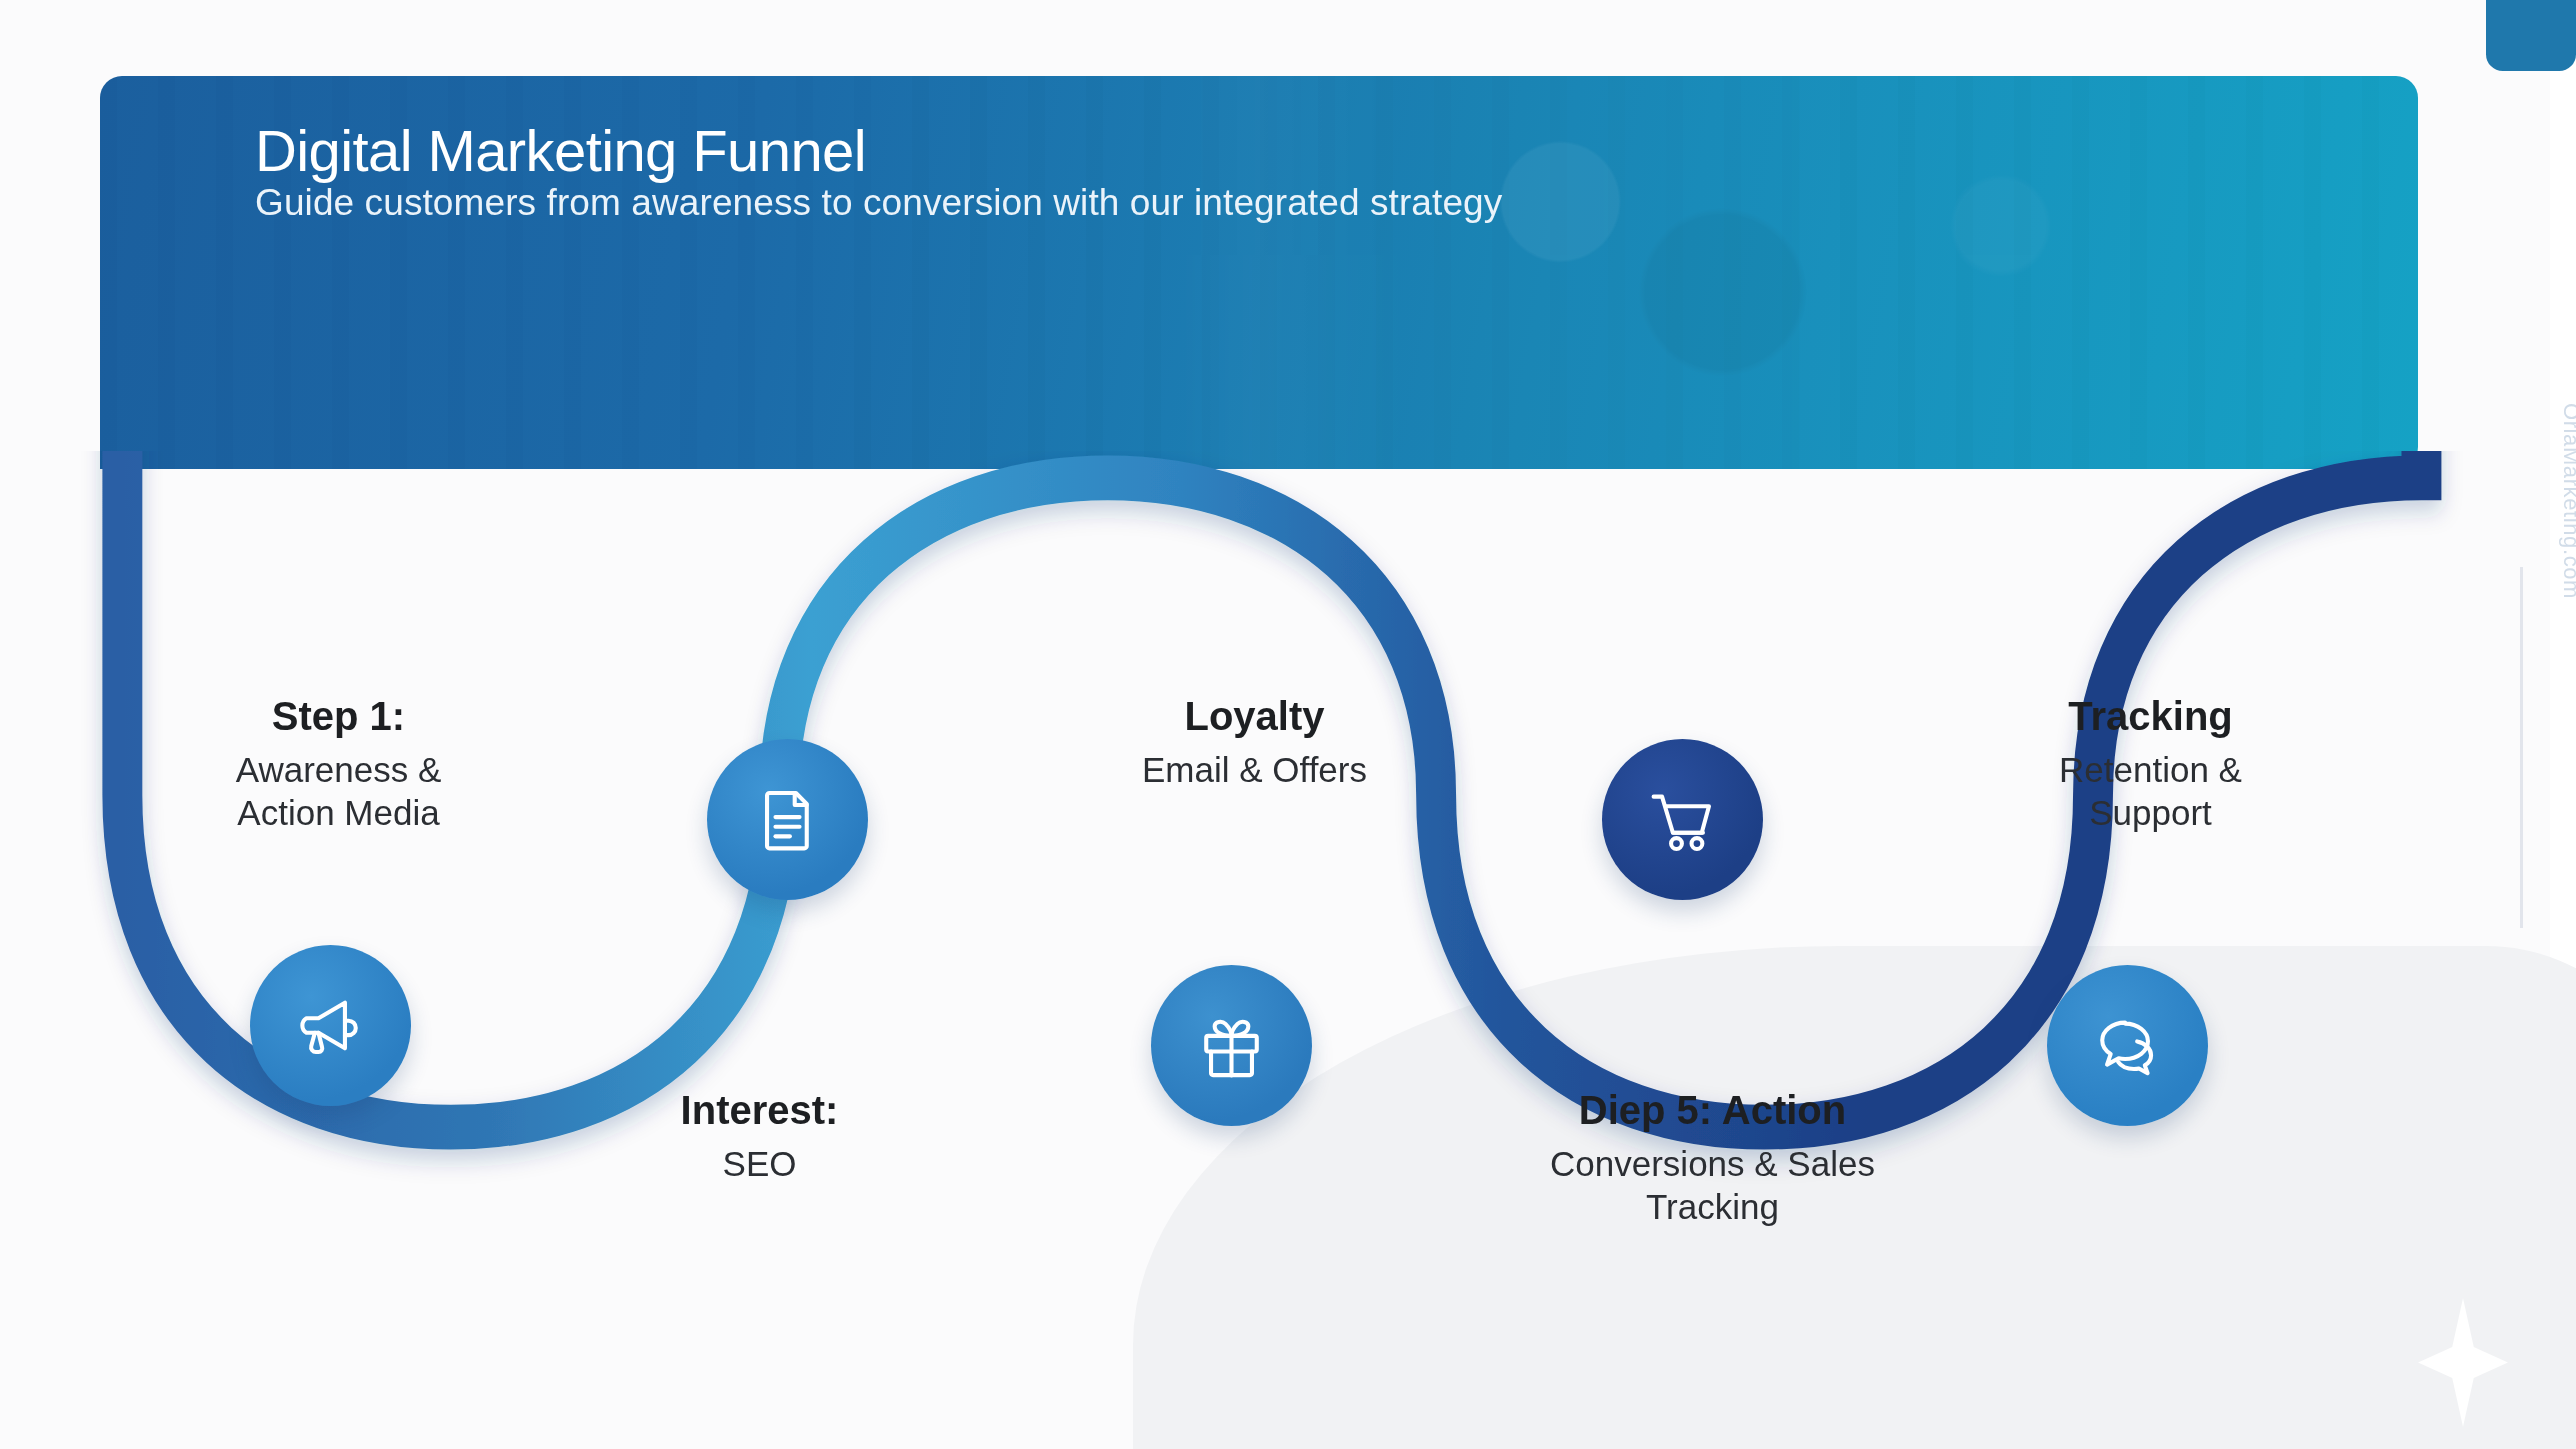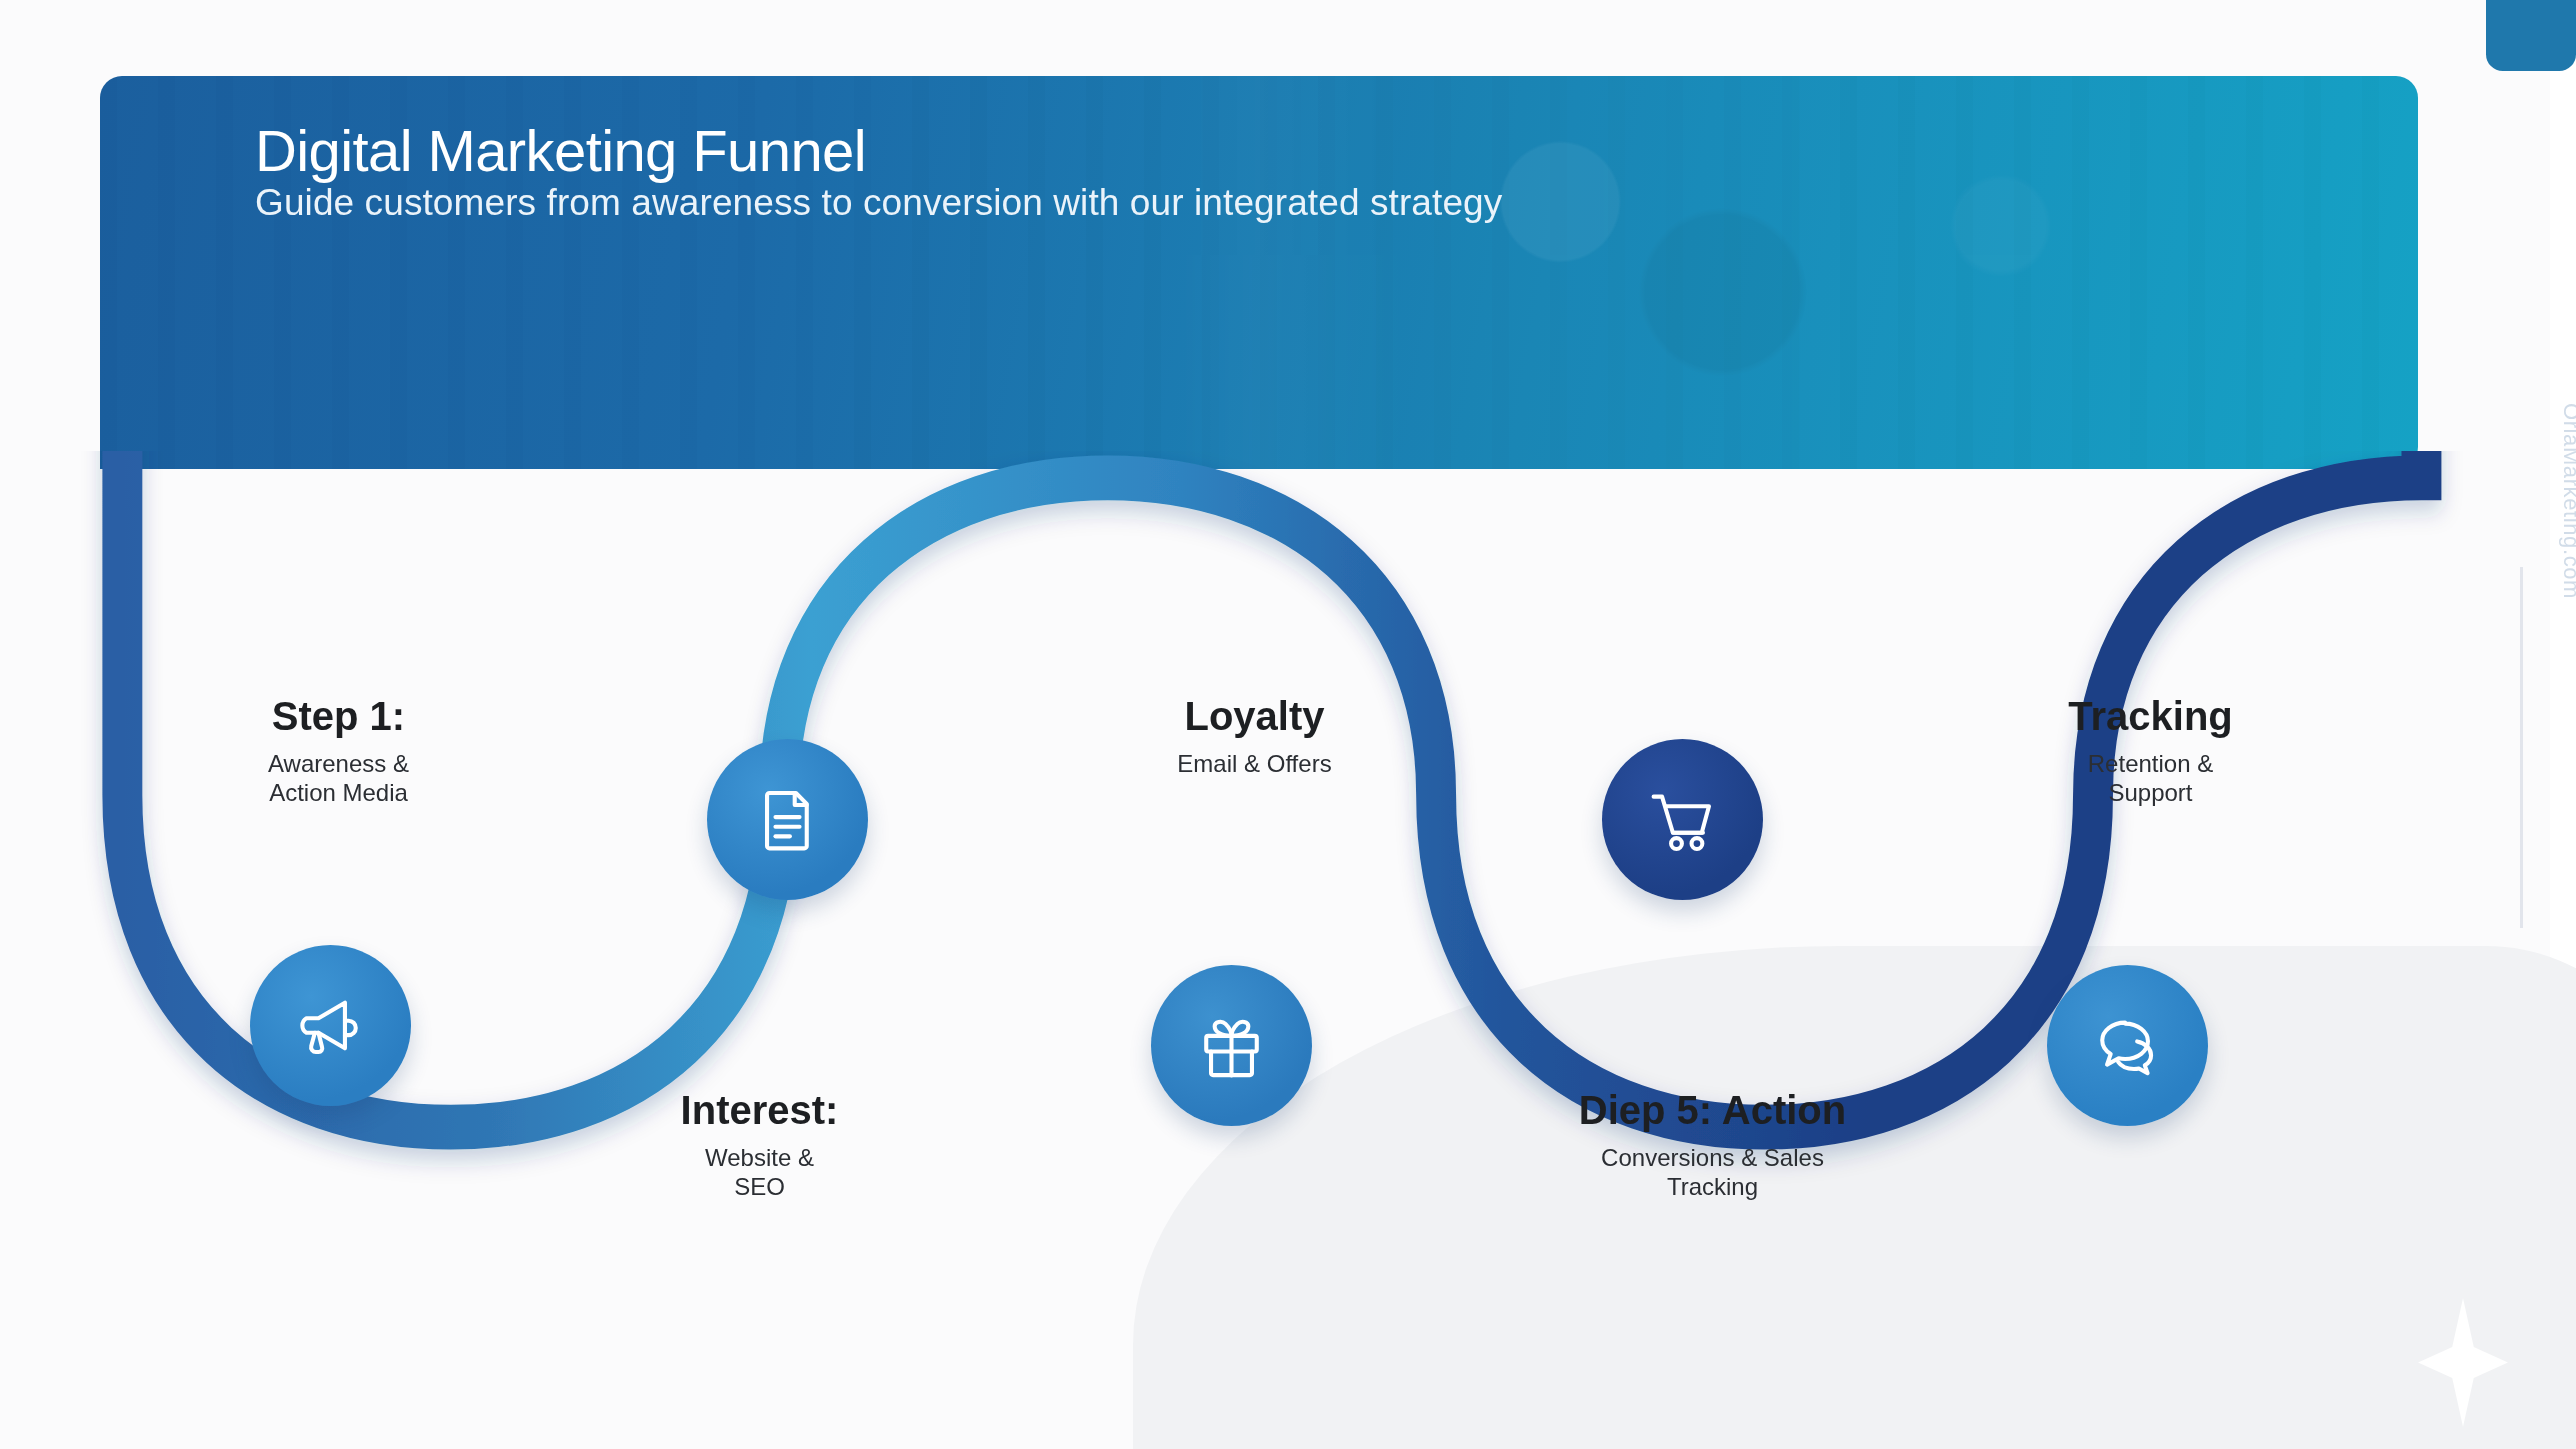--- a/index.html
+++ b/index.html
@@ -137,21 +137,21 @@
   }
   .label .lead {
     font-size: 40px;
     font-weight: 700;
     color: #1d1f22;
     line-height: 1.12;
     white-space: nowrap;
   }
   .label .desc {
     margin-top: 10.3px;
-    font-size: 24px;
+    font-size: 35px;
     font-weight: 400;
     color: #2b2e33;
     line-height: 1.22;
   }
 
   .label-1 { left: 139px;  top: 694px; }
   .label-2 { left: 560px;  top: 1088px; }
   .label-3 { left: 1055px; top: 694px; }
   .label-4 { left: 1513px; top: 1088px; }
   .label-5 { left: 1951px; top: 694px; }
@@ -254,21 +254,20 @@
     <div class="lead">Step 1:</div>
     <div class="desc">
       <div>Awareness &amp;</div>
       <div>Action Media</div>
     </div>
   </div>
 
   <div class="label label-2">
     <div class="lead">Interest:</div>
     <div class="desc">
-      <div>Website &amp;</div>
       <div>SEO</div>
     </div>
   </div>
 
   <div class="label label-3">
     <div class="lead">Loyalty</div>
     <div class="desc">
       <div>Email &amp; Offers</div>
     </div>
   </div>

